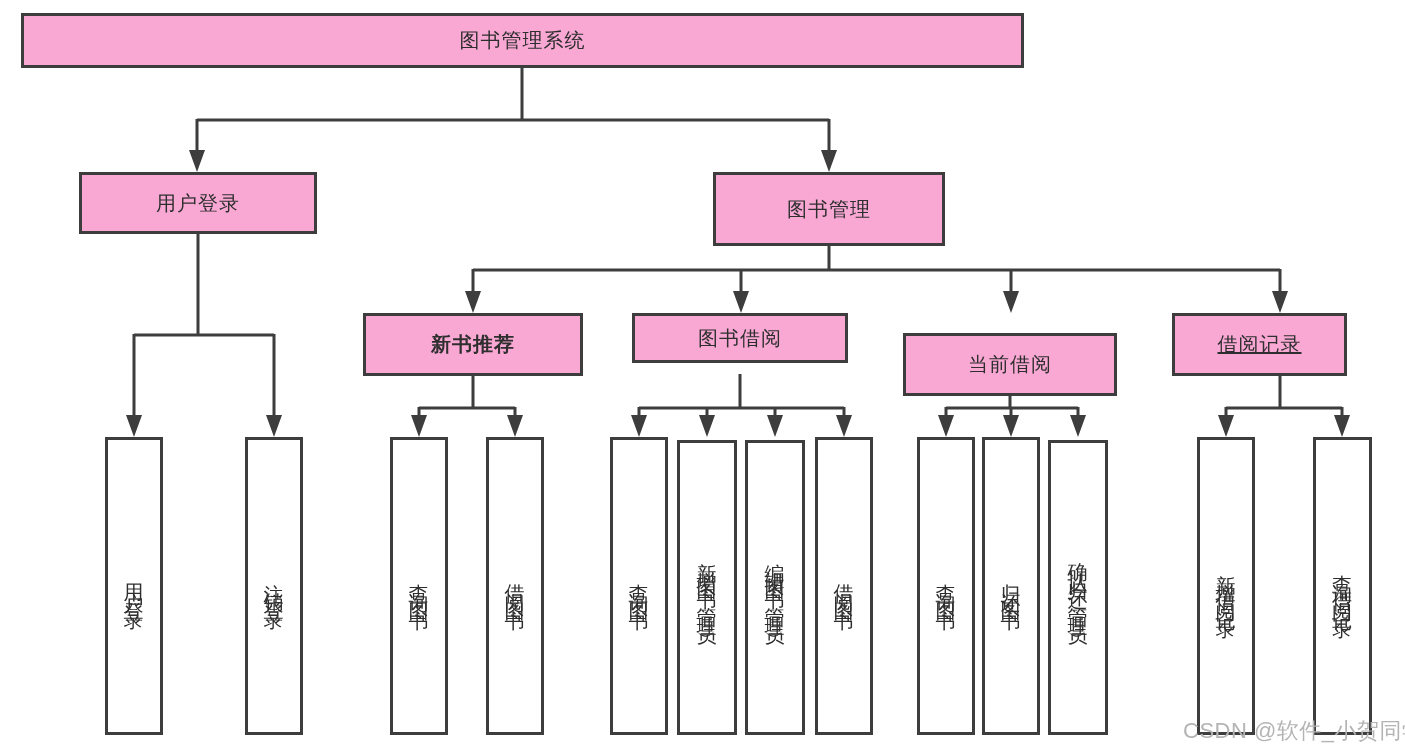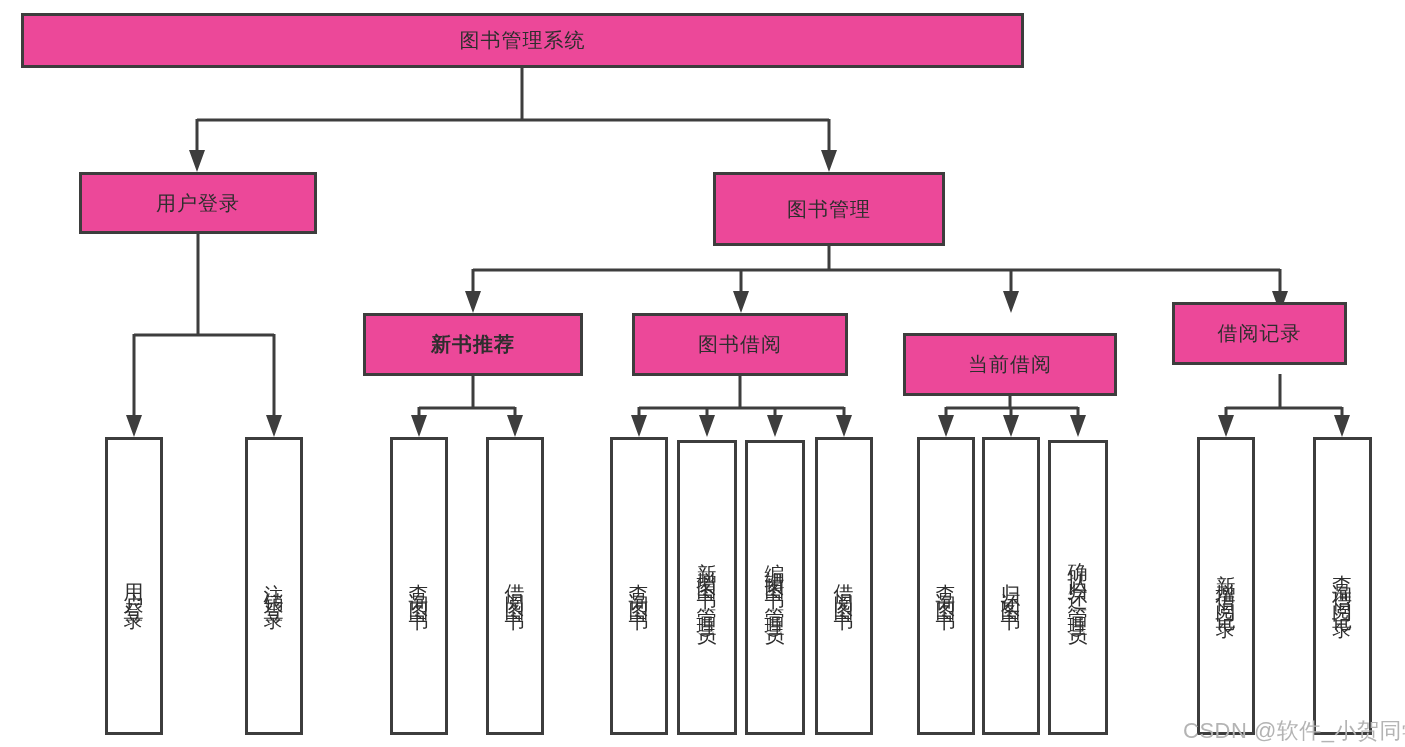--- a/index.html
+++ b/index.html
@@ -15,21 +15,21 @@
     background: #ffffff;
     overflow: hidden;
   }
   .connectors {
     position: absolute;
     left: 0; top: 0;
     width: 1405px; height: 747px;
   }
   .node {
     position: absolute;
-    background: #ec4899;
+    background: #f9a8d4;
     border: 3px solid #3d3d3d;
     display: flex;
     align-items: center;
     justify-content: center;
     font-size: 20px;
     color: #2e2e2e;
     letter-spacing: 1px;
     white-space: nowrap;
   }
   .leaf {
@@ -124,23 +124,23 @@
       M1218 415h16l-8 22z
       M1334 415h16l-8 22z"></path>
   </svg>
 
   <div class="node" style="left:21px; top:13px; width:1003px; height:55px;">图书管理系统</div>
 
   <div class="node" style="left:79px; top:172px; width:238px; height:62px;">用户登录</div>
   <div class="node" style="left:713px; top:172px; width:232px; height:74px;">图书管理</div>
 
   <div class="node" style="left:363px; top:313px; width:220px; height:63px;font-weight:bold;">新书推荐</div>
-  <div class="node" style="left:632px; top:313px; width:216px; height:63px;">图书借阅</div>
+  <div class="node" style="left:632px; top:313px; width:216px; height:50px;">图书借阅</div>
   <div class="node" style="left:903px; top:313px; width:214px; height:63px;margin-top:20px;">当前借阅</div>
-  <div class="node" style="left:1172px; top:302px; width:175px; height:63px;">借阅记录</div>
+  <div class="node" style="left:1172px; top:313px; width:175px; height:63px;text-decoration:underline;">借阅记录</div>
 
   <div class="leaf" style="left:105px; width:58px;">
     <span>用户登录</span>
   </div>
   <div class="leaf" style="left:245px; width:58px;">
     <span>注销登录</span>
   </div>
 
   <div class="leaf" style="left:390px; width:58px;">
     <span>查询图书</span>

